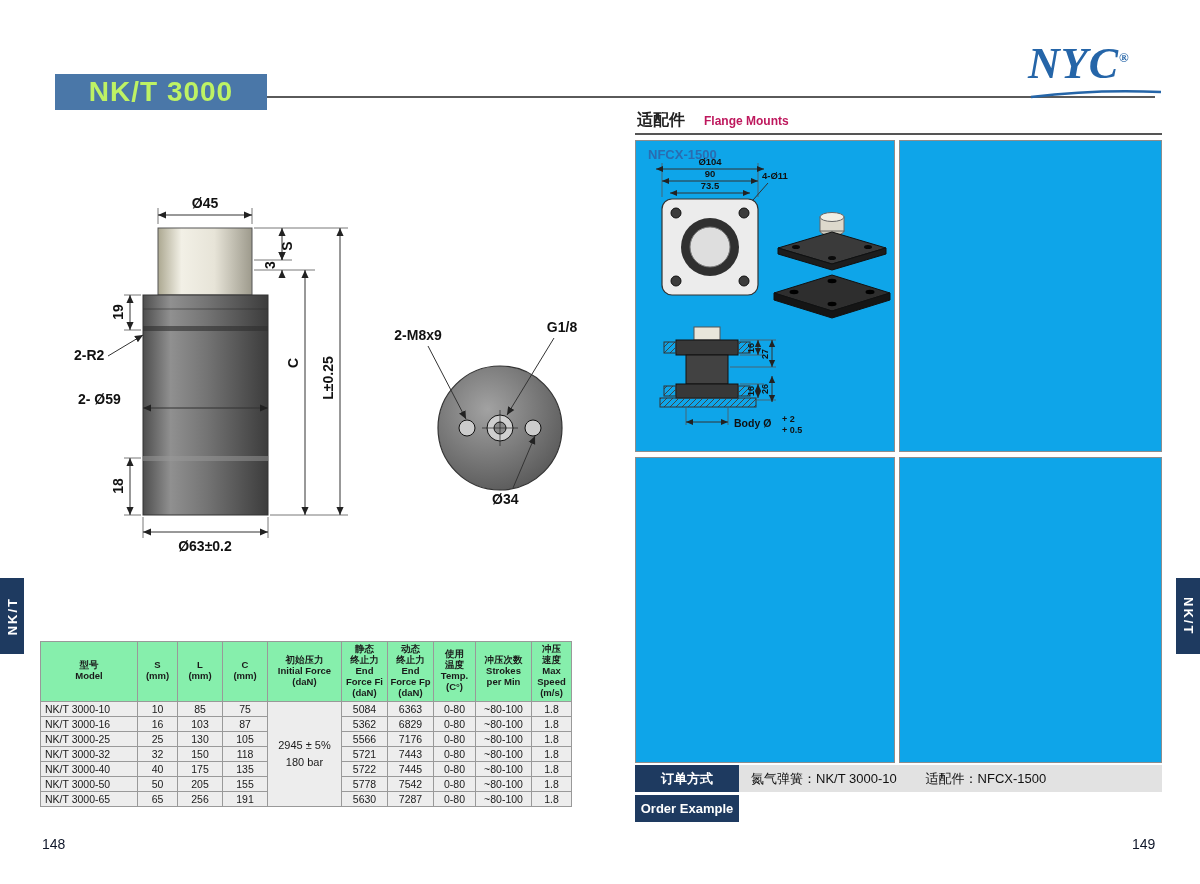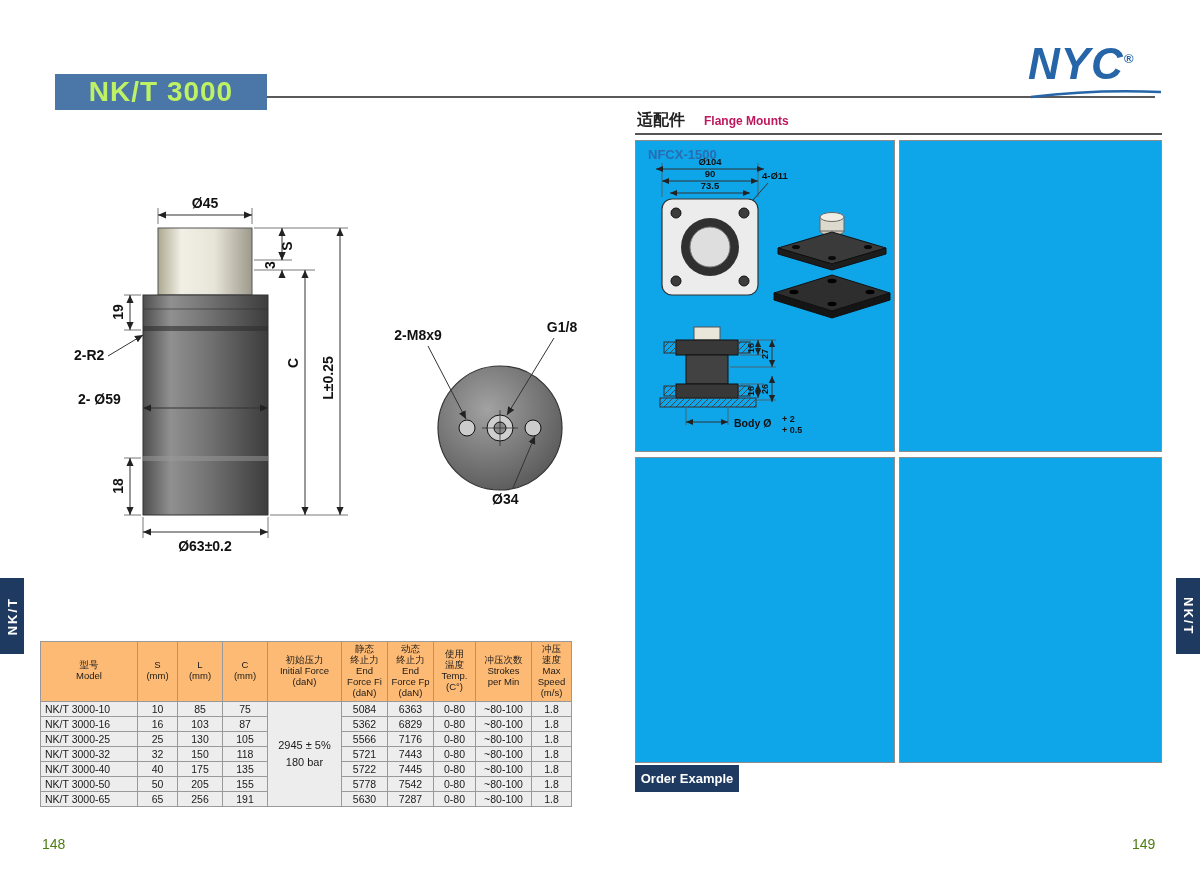--- a/index.html
+++ b/index.html
@@ -7,21 +7,21 @@
   body { position:relative; background:#ffffff; font-family:"Liberation Sans",sans-serif; overflow:hidden; color:#1a1a1a; }
   .abs { position:absolute; }
 
   
   .title-block { left:55px; top:74px; width:212px; height:36px; background:#4a77a8;
     display:flex; align-items:center; justify-content:center; }
   .title-block span { color:#bef264; font-size:28px; font-weight:bold; letter-spacing:1px; }
   .header-rule { left:267px; top:96px; width:888px; height:2px; background:#5a5a5a; }
 
   .logo-box { left:1028px; top:42px; width:136px; height:62px; }
-  .logo-text { font-family:Liberation Sans, sans-serif; font-style:italic; font-weight:bold;
+  .logo-text { font-family:Liberation Serif, serif; font-style:italic; font-weight:bold;
     font-size:44px; color:#2565a8; line-height:1; letter-spacing:1px; }
   .logo-text sup { font-size:13px; font-style:normal; }
 
   
   .flange-heading { left:637px; top:110px; height:22px; display:flex; align-items:baseline; gap:19px; }
   .flange-heading .cn { font-size:16px; font-weight:bold; color:#222; }
   .flange-heading .en { font-size:12px; font-weight:bold; color:#be185d; }
   .flange-rule { left:635px; top:133px; width:527px; height:2px; background:#555; }
   .fbox { border:1px solid #8d8d8d; background:#0ea5e9; }
   .box1 { left:635px; top:140px; width:260px; height:312px; }
@@ -39,27 +39,27 @@
   
   .side-tab { width:24px; height:76px; background:#1e3a60; color:#fff;
     display:flex; align-items:center; justify-content:center; }
   .side-tab span { writing-mode:vertical-rl; font-size:13px; font-weight:bold; letter-spacing:2px; }
   .side-tab.left span { transform:rotate(180deg); }
 
   
   .spec-table { left:40px; top:641px; width:531px; }
   .spec-table table { width:100%; border-collapse:collapse; table-layout:fixed; }
   .spec-table th, .spec-table td { border:1px solid #999; text-align:center; vertical-align:middle; }
-  .spec-table th { background:#fdba74; font-size:9.5px; font-weight:normal; line-height:1.15;
+  .spec-table th { background:#86efac; font-size:9.5px; font-weight:bold; line-height:1.15;
     white-space:pre-line; height:56px; padding:2px 1px; }
   .spec-table td { background:#ededed; font-size:10.5px; height:15px; padding:0 2px; }
   .spec-table td.model { text-align:left; padding-left:4px; }
   .spec-table td.init { white-space:pre-line; font-size:11px; line-height:1.5; }
 
-  .page-num { font-size:14px; color:#4d7c0f; }
+  .page-num { font-size:14px; color:#0f172a; }
 
   
   svg text { font-family:"Liberation Sans",sans-serif; }
   .dim { stroke:#333; stroke-width:1; fill:none; }
   .ext { stroke:#555; stroke-width:0.8; fill:none; }
   .dimtxt { font-size:14px; font-weight:600; fill:#111; }
   .dimtxt-b { font-size:14px; font-weight:700; fill:#111; }
   .fdim { font-size:9.5px; font-weight:600; fill:#111; }
   .fdim-s { font-size:9px; font-weight:600; fill:#111; }
 </style>
@@ -401,19 +401,23 @@
         <td>7287</td>
         <td>0-80</td>
         <td>~80-100</td>
         <td>1.8</td>
       </tr>
     </tbody>
   </table>
 </div>
 
 <div class="abs" style="left:635px; top:765px; width:527px;">
+  <div class="order-row" style="margin-bottom:3px;">
+    <div class="order-label">订单方式</div>
+    <div class="order-value">氮气弹簧：NK/T 3000-10        适配件：NFCX-1500</div>
+  </div>
   <div class="order-row">
     <div class="order-label">Order Example</div>
   </div>
 </div>
 
 <div class="abs page-num" style="left:42px; top:836px;">148</div>
 <div class="abs page-num" style="left:1132px; top:836px;">149</div>
 
 </body></html>

